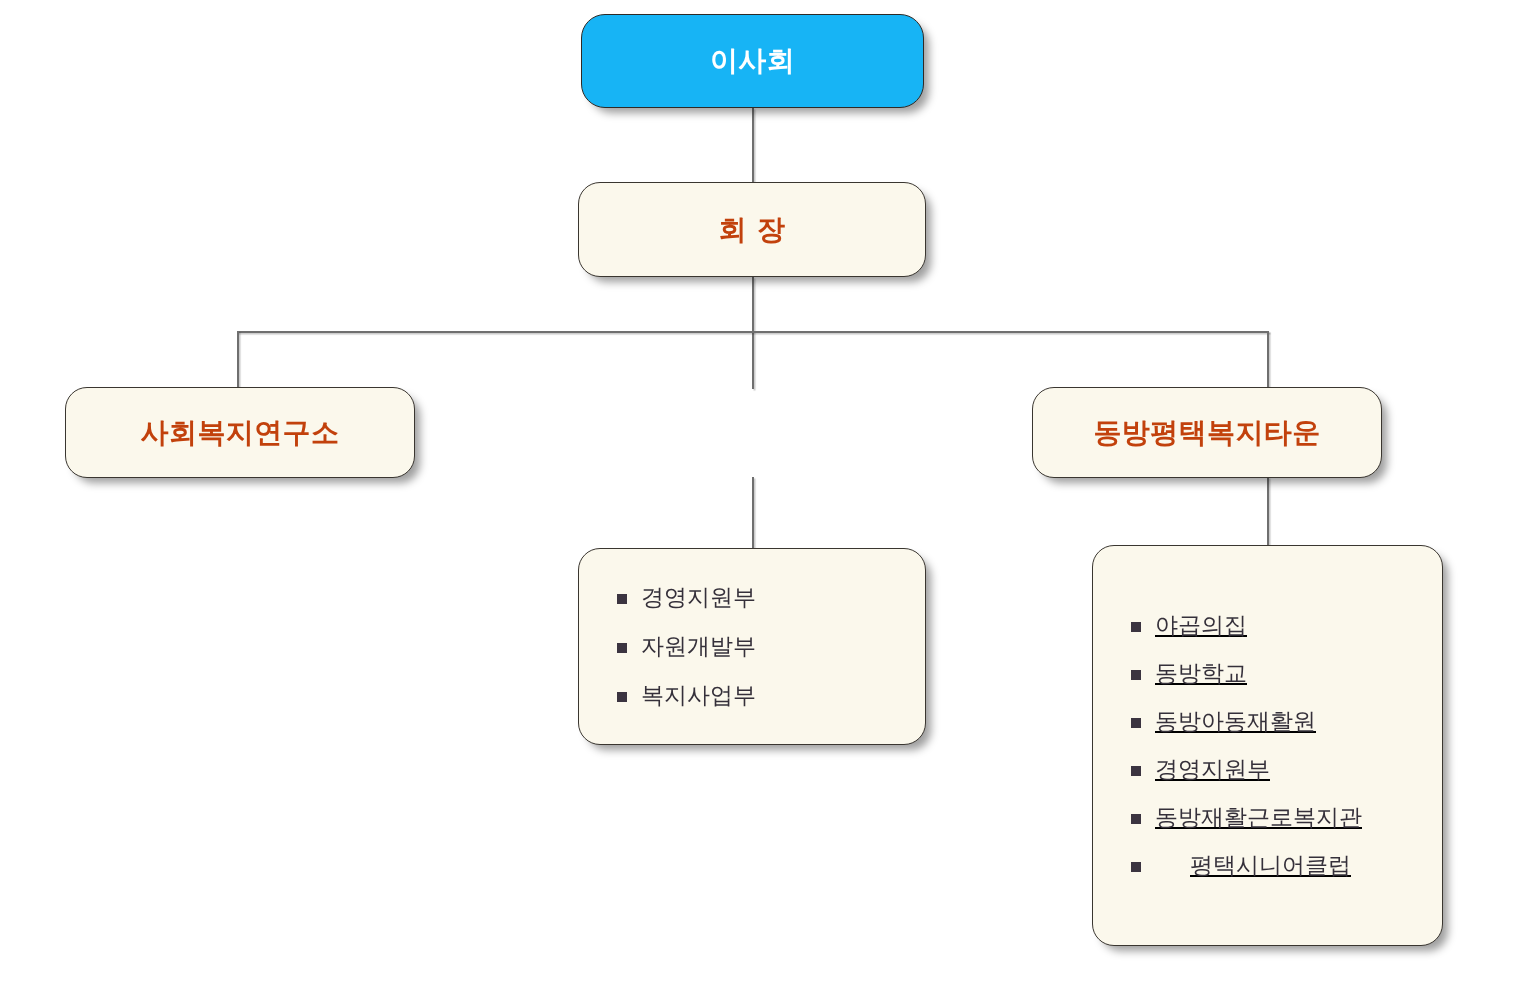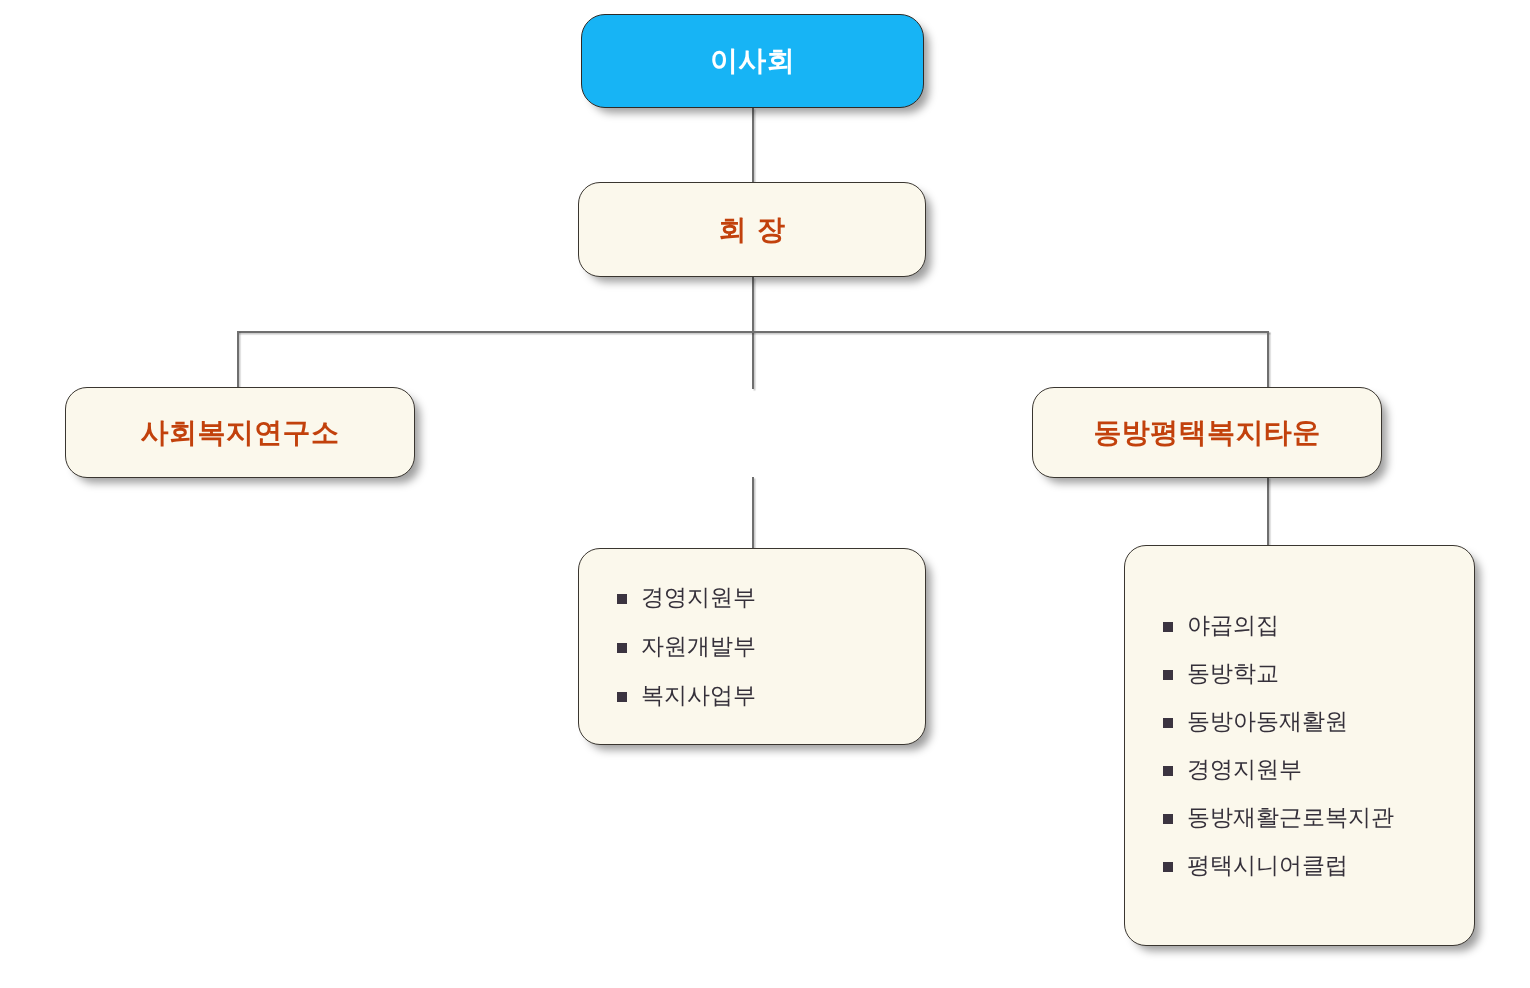--- a/index.html
+++ b/index.html
@@ -97,21 +97,21 @@
     margin-right: 14px;
     position: relative;
     top: 1px;
   }
   .li-label { white-space: nowrap; }
 
   
   #list-secretary li { margin-bottom: 26px; }
   #list-secretary li:last-child { margin-bottom: 0; }
   #list-welfare-town li { margin-bottom: 25px; }
-  #list-welfare-town li:last-child { margin-bottom: 0; }
+  #list-welfare-town li:last-child { margin-bottom: 0; gap: 35px; }
 </style>
 </head>
 <body>
 
 <div id="chart-root">
 
   <div class="connector v" style="left:752px; top:108px; height:74px;"></div>
 
   <div class="connector v" style="left:752px; top:277px; height:112px;"></div>
 
@@ -152,21 +152,21 @@
         <span class="bullet"></span>
         <span class="li-label">자원개발부</span>
       </li>
       <li>
         <span class="bullet"></span>
         <span class="li-label">복지사업부</span>
       </li>
     </ul>
   </div>
 
-  <div class="listbox" id="list-welfare-town" style="left:1124px; top:545px; width:351px; height:401px;">
+  <div class="listbox" id="list-welfare-town" style="left:1092px; top:545px; width:351px; height:401px;text-decoration:underline;">
     <ul>
       <li>
         <span class="bullet"></span>
         <span class="li-label">야곱의집</span>
       </li>
       <li>
         <span class="bullet"></span>
         <span class="li-label">동방학교</span>
       </li>
       <li>

